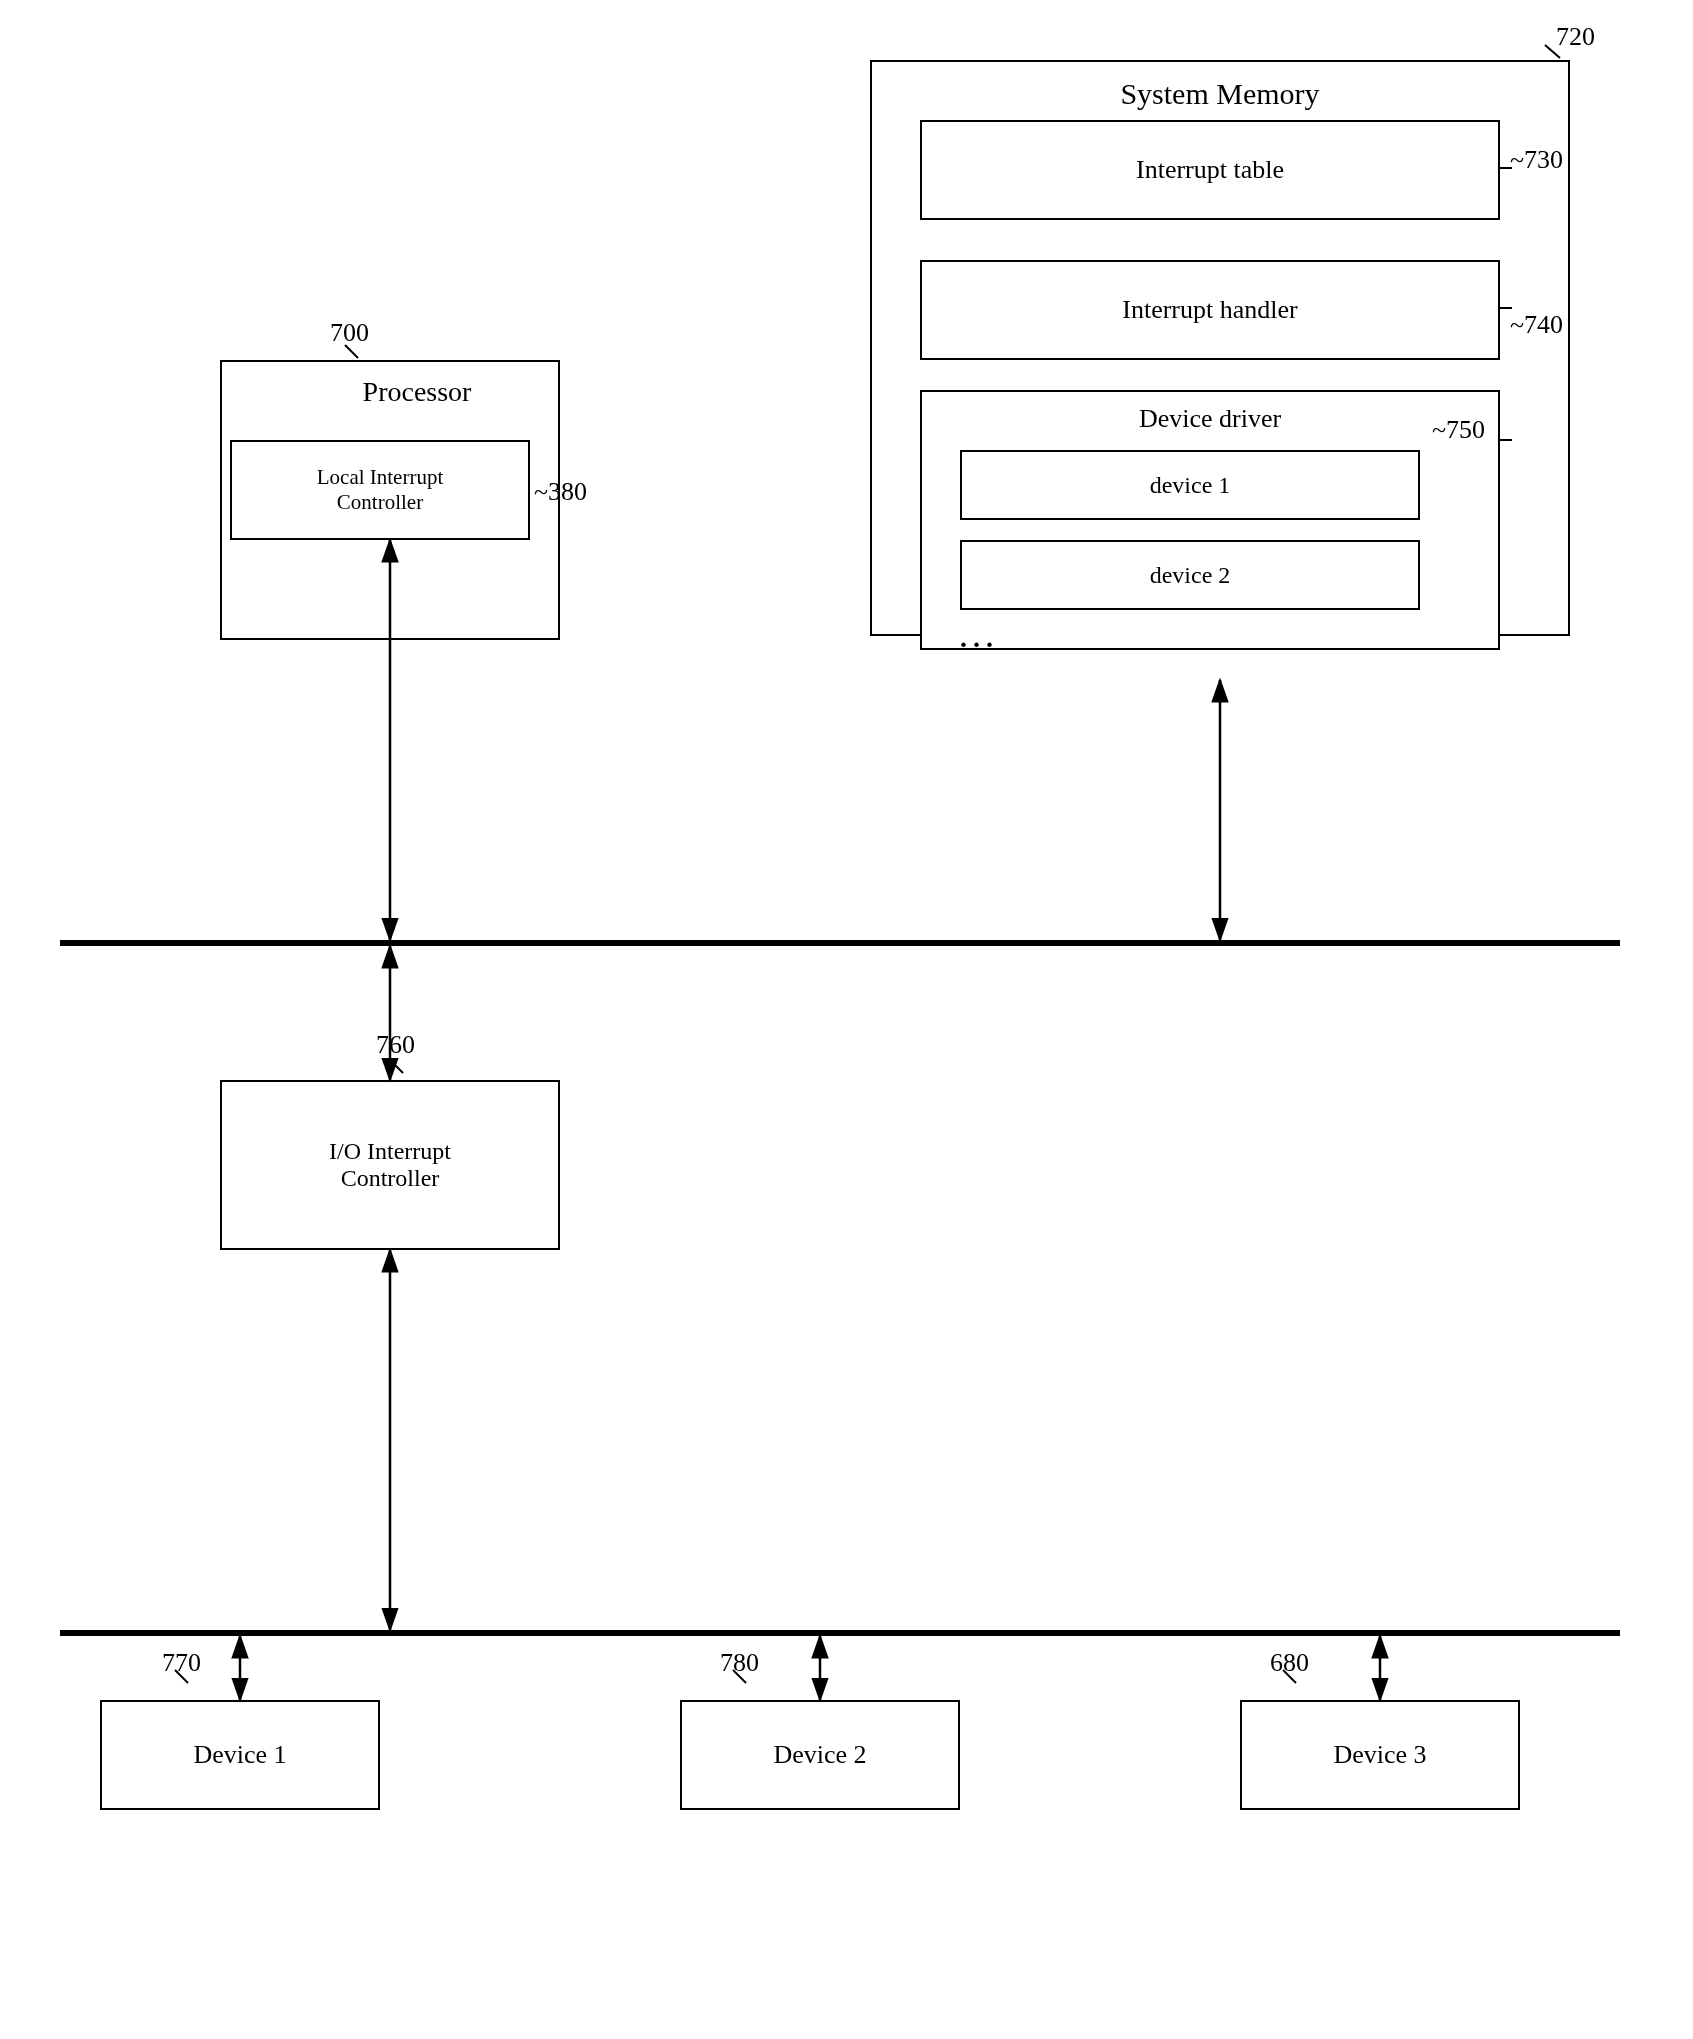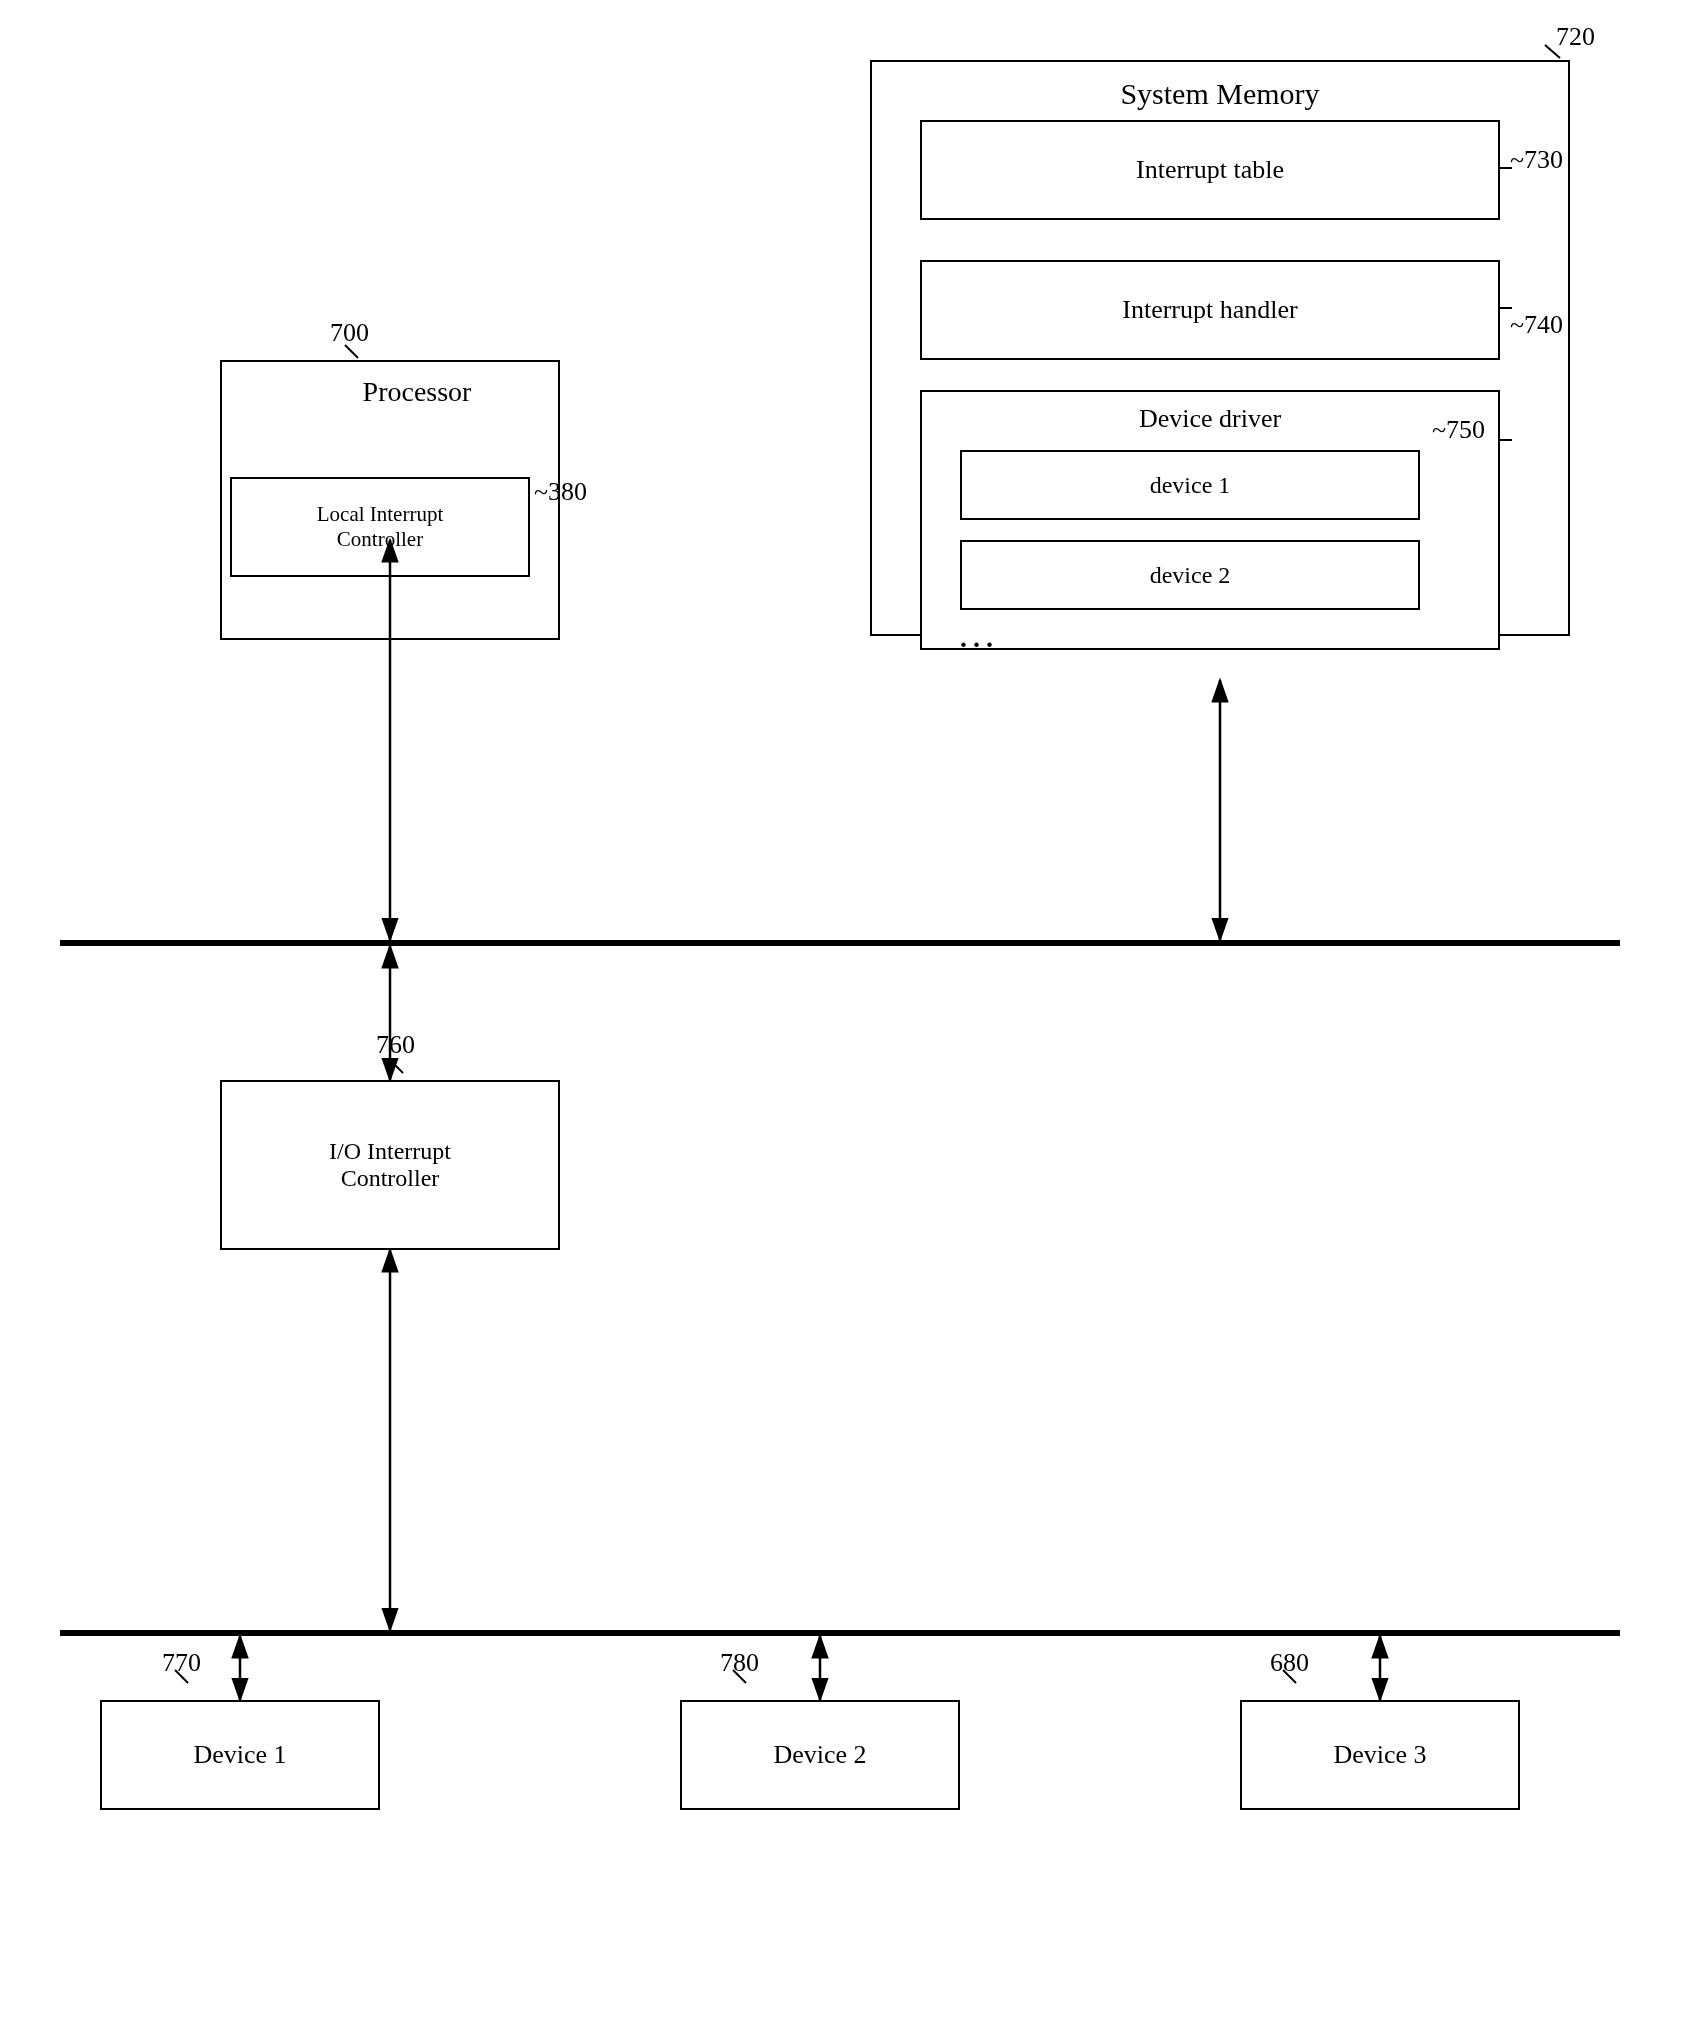--- a/index.html
+++ b/index.html
@@ -99,21 +99,20 @@
       position: absolute;
       top: 14px; left: 0; width: 100%;
       text-align: center;
       font-size: 28px;
       margin-left: 27px;
     }
     #local-interrupt {
       left: 230px; top: 440px;
       width: 300px; height: 100px;
       font-size: 22px;
-      margin-top: 37px;
     }
 
     
     #io-interrupt {
       left: 220px; top: 1080px;
       width: 340px; height: 170px;
     }
 
     
     #device-box-1 {

